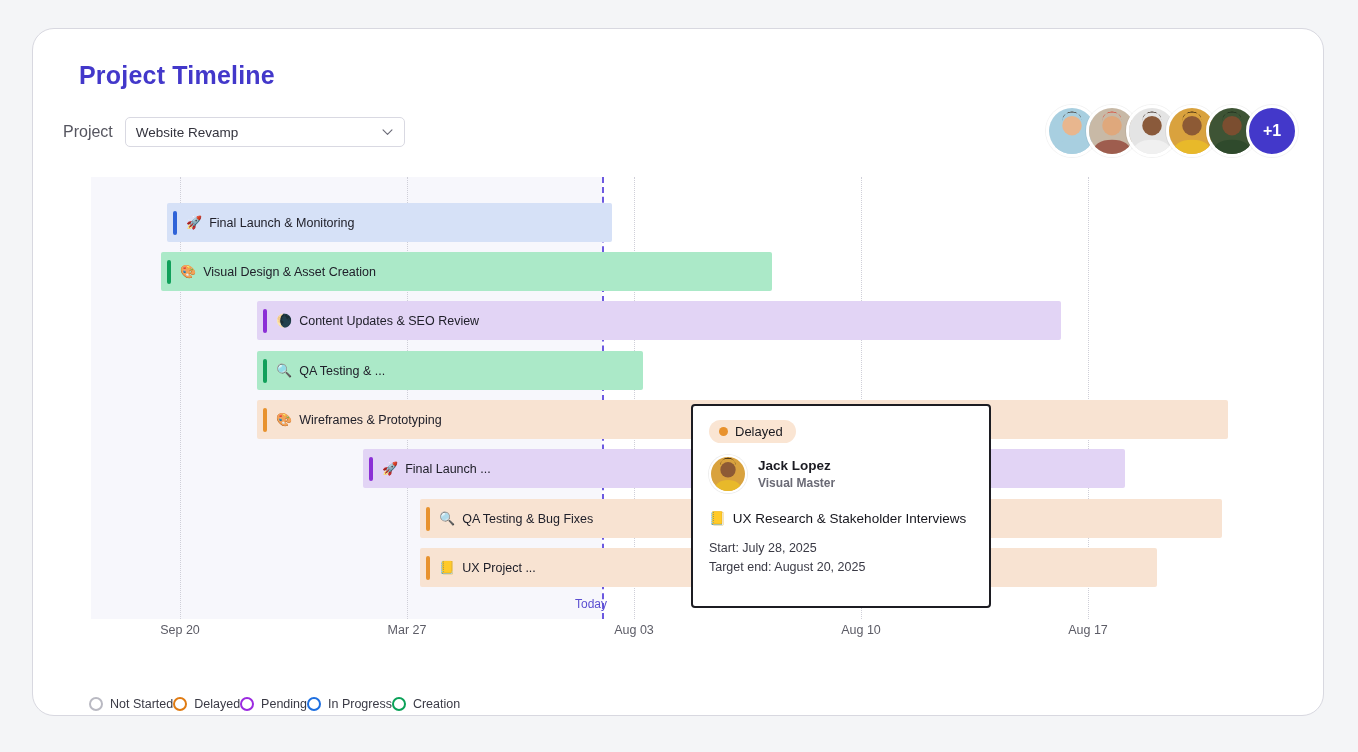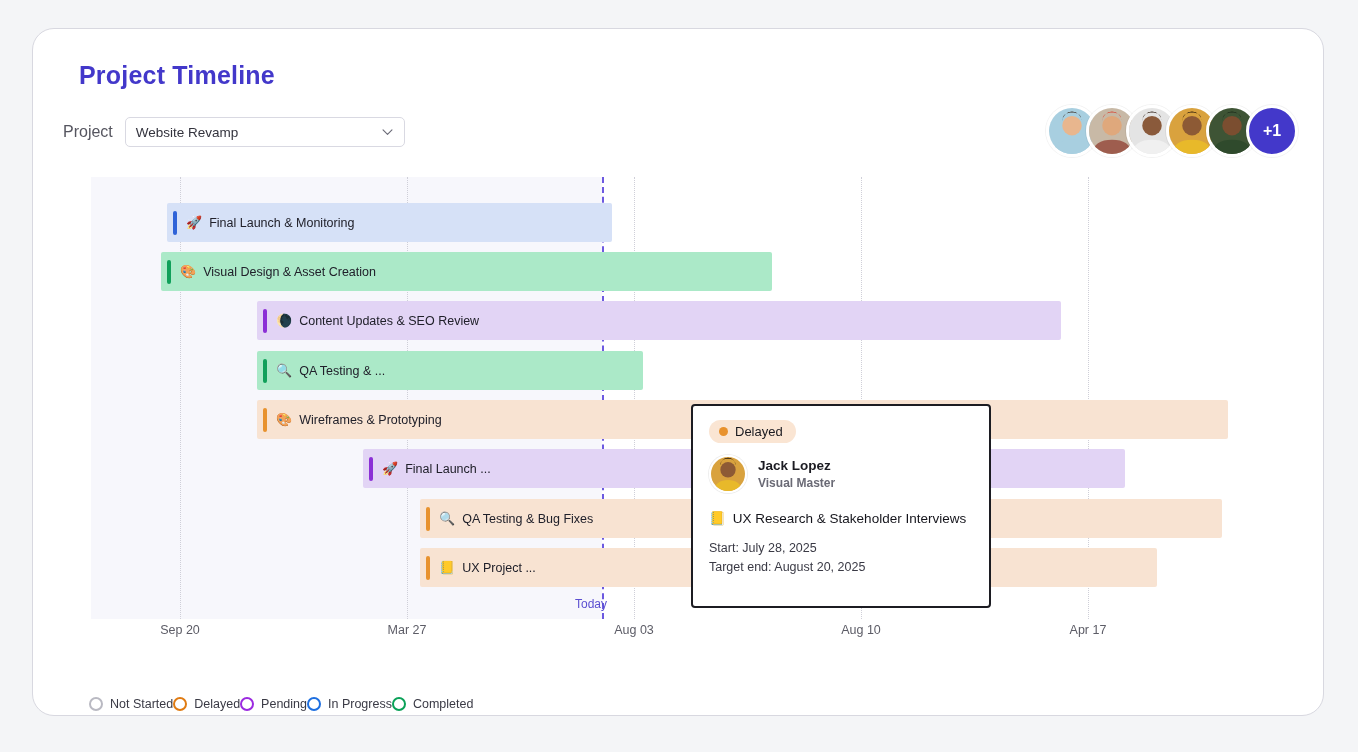--- a/index.html
+++ b/index.html
@@ -279,21 +279,21 @@
           <div class="past-shade" style="width: 511px;"></div>
           <div class="gridline" style="left: 89px;"></div>
           <div class="tick" style="left: 89px;">Sep 20</div>
           <div class="gridline" style="left: 316px;"></div>
           <div class="tick" style="left: 316px;">Mar 27</div>
           <div class="gridline" style="left: 543px;"></div>
           <div class="tick" style="left: 543px;">Aug 03</div>
           <div class="gridline" style="left: 770px;"></div>
           <div class="tick" style="left: 770px;">Aug 10</div>
           <div class="gridline" style="left: 997px;"></div>
-          <div class="tick" style="left: 997px;">Apr 17</div>
+          <div class="tick" style="left: 997px;">Aug 17</div>
           <div class="todayline" style="left: 511px;"></div>
           <div class="today-label" style="left: 465px; top: 420px; margin-left: 19px;">Today</div>
           <div class="rowband" style="top: 26px; height: 39px; background: rgb(255, 255, 255); opacity: 0;"></div>
           <div class="bar" title="Final Launch &amp; Monitoring" style="left: 76px; width: 445px; top: 26px; background: rgb(214, 225, 247);">
             <span class="accent" style="background: rgb(47, 99, 216);"></span>
             <span class="emoji">🚀</span>
             <span class="blabel">Final Launch &amp; Monitoring</span>
           </div>
           <div class="rowband" style="top: 75px; height: 39px; background: rgb(255, 255, 255); opacity: 0;"></div>
           <div class="bar" title="Visual Design &amp; Asset Creation" style="left: 70px; width: 611px; top: 75px; background: rgb(171, 233, 200);">
@@ -381,18 +381,18 @@
         <div class="lg-item">
           <span class="lg-ring" style="border-color: rgb(155, 42, 224);"></span>
           <span class="lg-text">Pending</span>
         </div>
         <div class="lg-item">
           <span class="lg-ring" style="border-color: rgb(30, 111, 224);"></span>
           <span class="lg-text">In Progress</span>
         </div>
         <div class="lg-item">
           <span class="lg-ring" style="border-color: rgb(10, 161, 88);"></span>
-          <span class="lg-text">Completed</span>
+          <span class="lg-text">Creation</span>
         </div>
       </div>
 
   </div>
 </div>
 
 </body></html>

